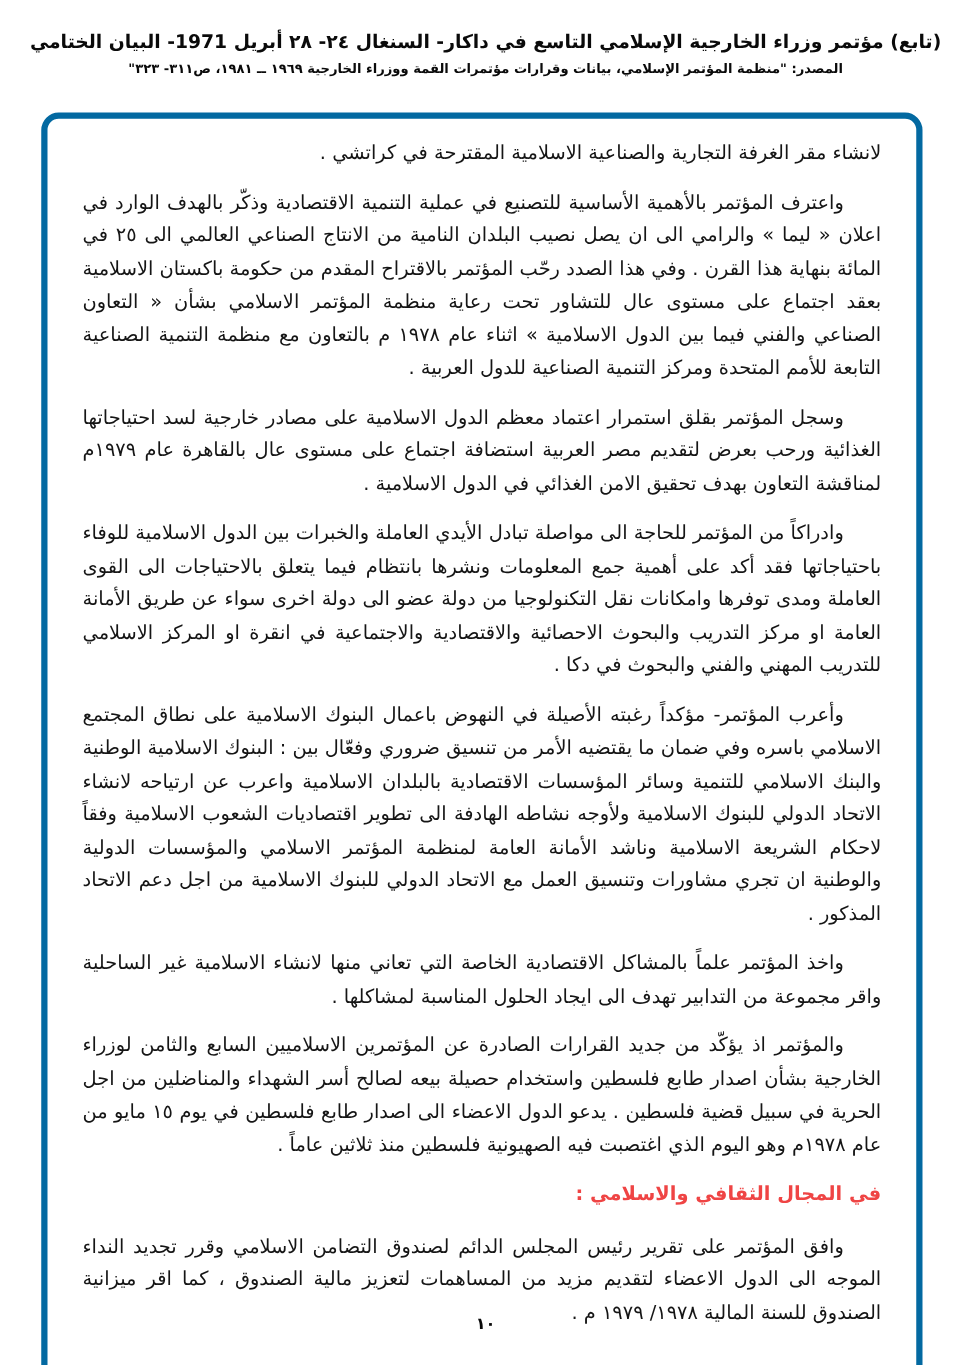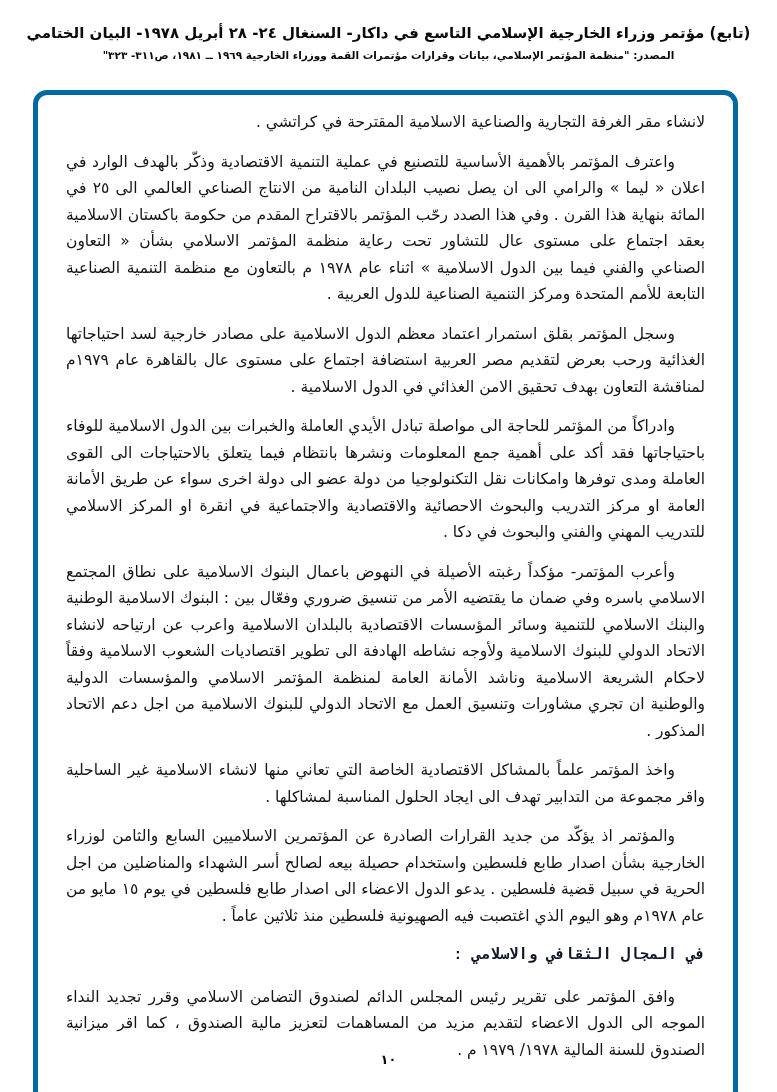--- a/index.html
+++ b/index.html
@@ -57,41 +57,40 @@
     color: #151515;
   }
   .para.no-indent {
     text-indent: 0;
   }
   .section-heading {
     font-size: 15.5px;
     font-weight: bold;
     line-height: 26.5px;
     margin: 8px 0 15px 0;
-    color: #0f172a;
-    font-family: Liberation Mono, monospace;
+    color: #ef4444;
   }
   .page-number {
     position: absolute;
     top: 1052px;
     left: 0;
     width: 777px;
     text-align: center;
     font-size: 13px;
     font-weight: bold;
     color: #0a0a0a;
   }
 </style>
 </head>
 <body>
 
 <div class="page">
 
   <div class="header">
-    <div class="header-title">(تابع)  مؤتمر وزراء الخارجية الإسلامي التاسع في داكار- السنغال ٢٤- ٢٨ أبريل ١٩٧٨- البيان الختامي</div>
+    <div class="header-title">(تابع)  مؤتمر وزراء الخارجية الإسلامي التاسع في داكار- السنغال ٢٤- ٢٨ أبريل 1971- البيان الختامي</div>
     <div class="header-source">المصدر: "منظمة المؤتمر الإسلامي، بيانات وقرارات مؤتمرات القمة ووزراء الخارجية ١٩٦٩ ــ ١٩٨١، ص٣١١- ٣٢٣"</div>
   </div>
 
   <div class="doc-box">
 
     <p class="para no-indent">لانشاء مقر الغرفة التجارية والصناعية الاسلامية المقترحة في كراتشي .</p>
 
     <p class="para">واعترف المؤتمر بالأهمية الأساسية للتصنيع في عملية التنمية الاقتصادية وذكّر بالهدف الوارد في اعلان « ليما » والرامي الى ان يصل نصيب البلدان النامية من الانتاج الصناعي العالمي الى ٢٥ في المائة بنهاية هذا القرن . وفي هذا الصدد رحّب المؤتمر بالاقتراح المقدم من حكومة باكستان الاسلامية بعقد اجتماع على مستوى عال للتشاور تحت رعاية منظمة المؤتمر الاسلامي بشأن « التعاون الصناعي والفني فيما بين الدول الاسلامية » اثناء عام ١٩٧٨ م بالتعاون مع منظمة التنمية الصناعية التابعة للأمم المتحدة ومركز التنمية الصناعية للدول العربية .</p>
 
     <p class="para">وسجل المؤتمر بقلق استمرار اعتماد معظم الدول الاسلامية على مصادر خارجية لسد احتياجاتها الغذائية ورحب بعرض لتقديم مصر العربية استضافة اجتماع على مستوى عال بالقاهرة عام ١٩٧٩م لمناقشة التعاون بهدف تحقيق الامن الغذائي في الدول الاسلامية .</p>

